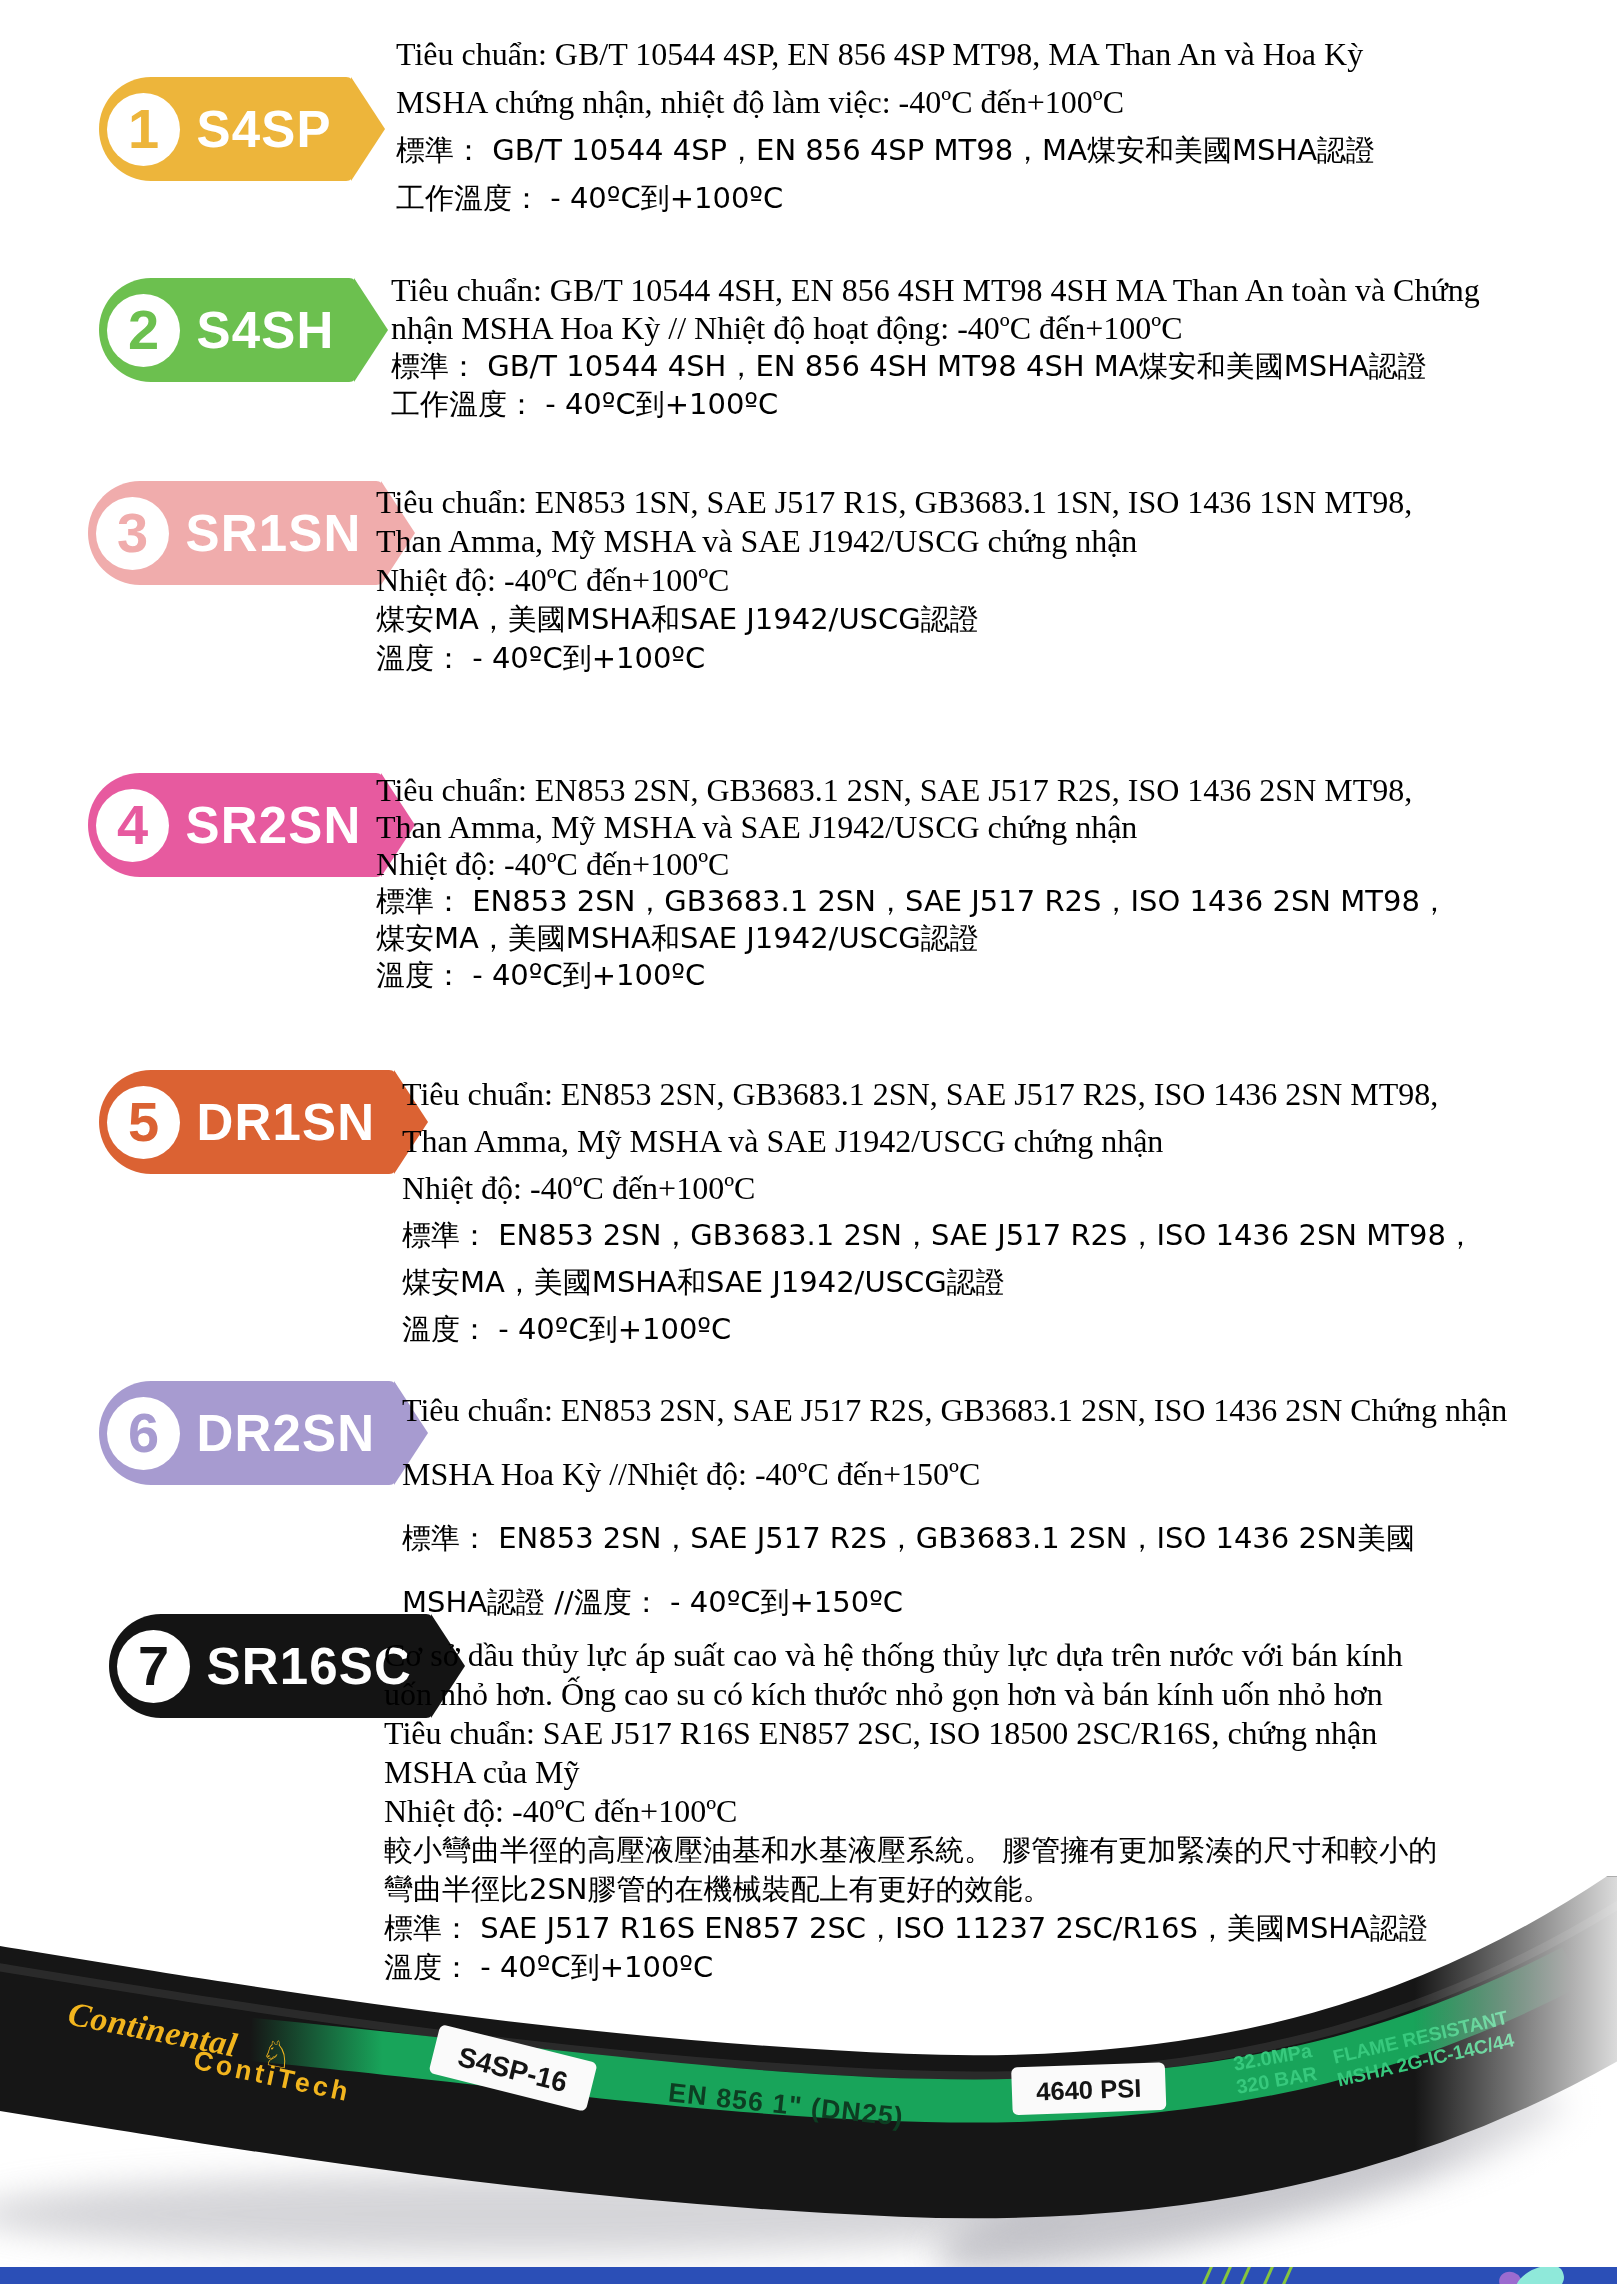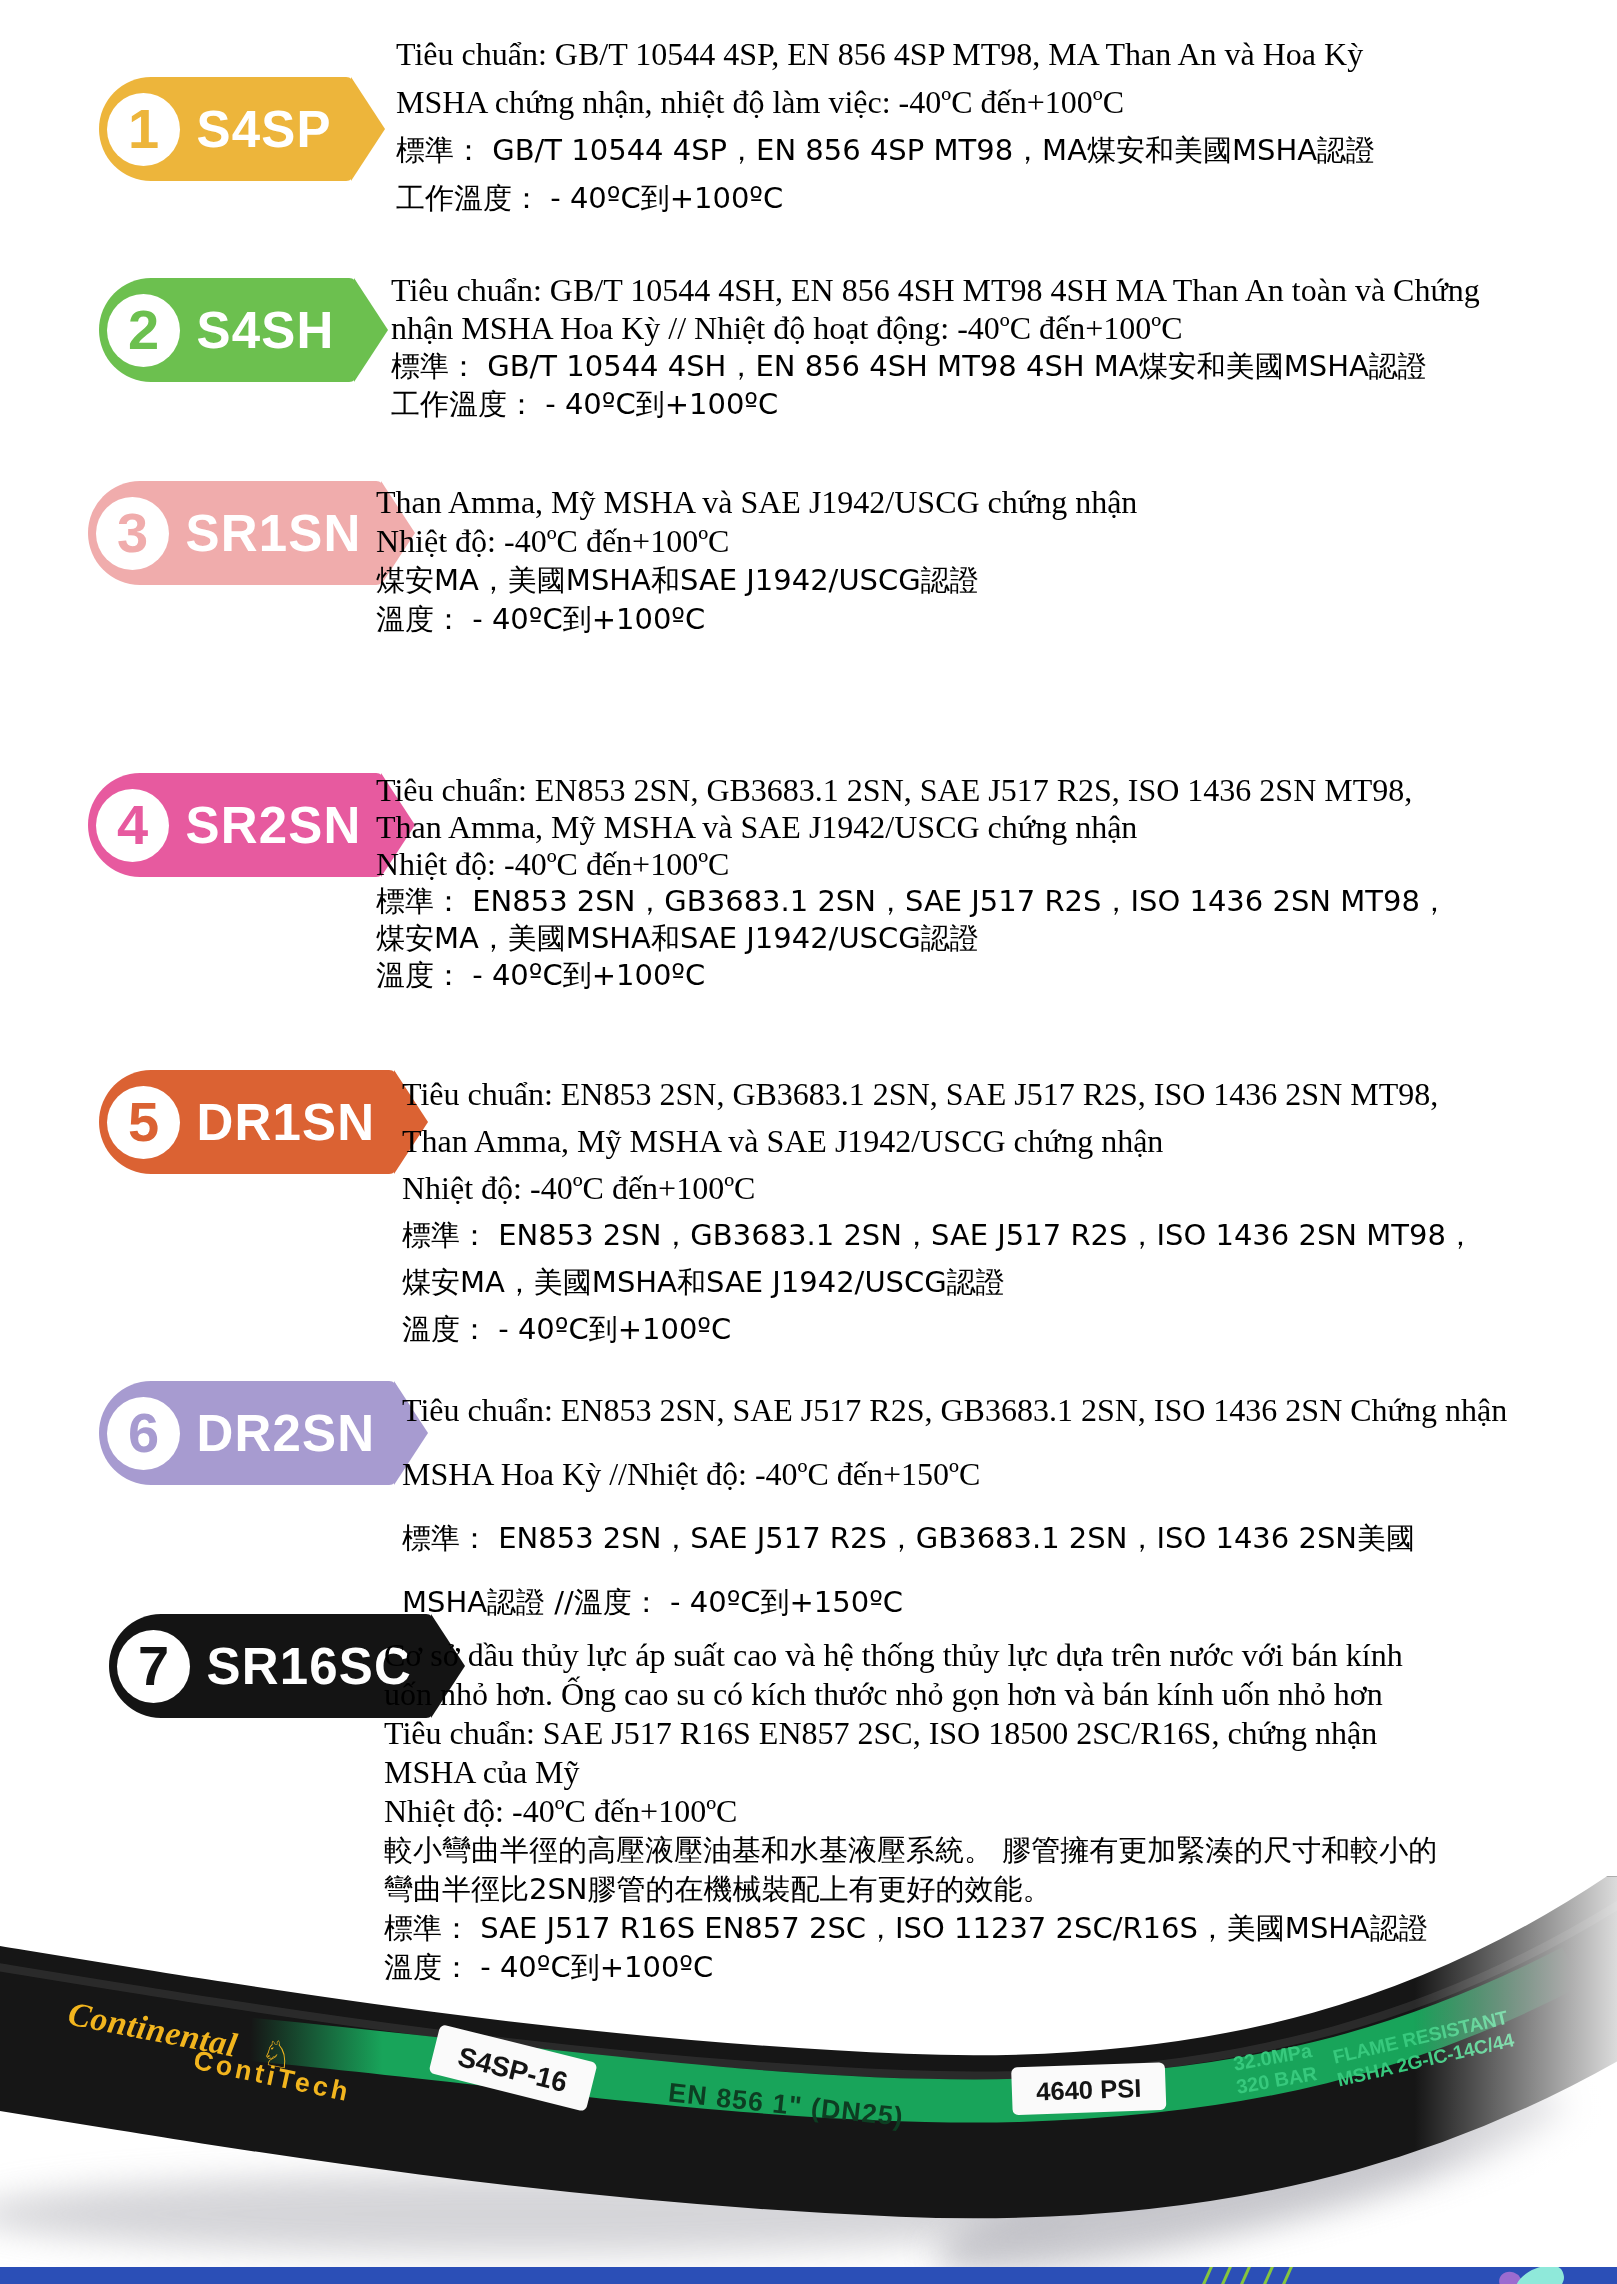--- a/index.html
+++ b/index.html
@@ -99,20 +99,21 @@
   </div>
 
   <div class="tblock t2">
     <div class="line vn">Tiêu chuẩn: GB/T 10544 4SH, EN 856 4SH MT98 4SH MA Than An toàn và Chứng</div>
     <div class="line vn">nhận MSHA Hoa Kỳ    //  Nhiệt độ hoạt động: -40ºC đến+100ºC</div>
     <div class="line cn">標準： GB/T 10544 4SH，EN 856 4SH MT98 4SH MA煤安和美國MSHA認證</div>
     <div class="line cn">工作溫度： - 40ºC到+100ºC</div>
   </div>
 
   <div class="tblock t3">
+    <div class="line vn">Tiêu chuẩn: EN853 1SN, SAE J517 R1S, GB3683.1 1SN, ISO 1436 1SN MT98,</div>
     <div class="line vn">Than Amma, Mỹ MSHA và SAE J1942/USCG chứng nhận</div>
     <div class="line vn">Nhiệt độ: -40ºC đến+100ºC</div>
     <div class="line cn">煤安MA，美國MSHA和SAE J1942/USCG認證</div>
     <div class="line cn">溫度： - 40ºC到+100ºC</div>
   </div>
 
   <div class="tblock t4">
     <div class="line vn">Tiêu chuẩn: EN853 2SN, GB3683.1 2SN, SAE J517 R2S, ISO 1436 2SN MT98,</div>
     <div class="line vn">Than Amma, Mỹ MSHA và SAE J1942/USCG chứng nhận</div>
     <div class="line vn">Nhiệt độ: -40ºC đến+100ºC</div>

